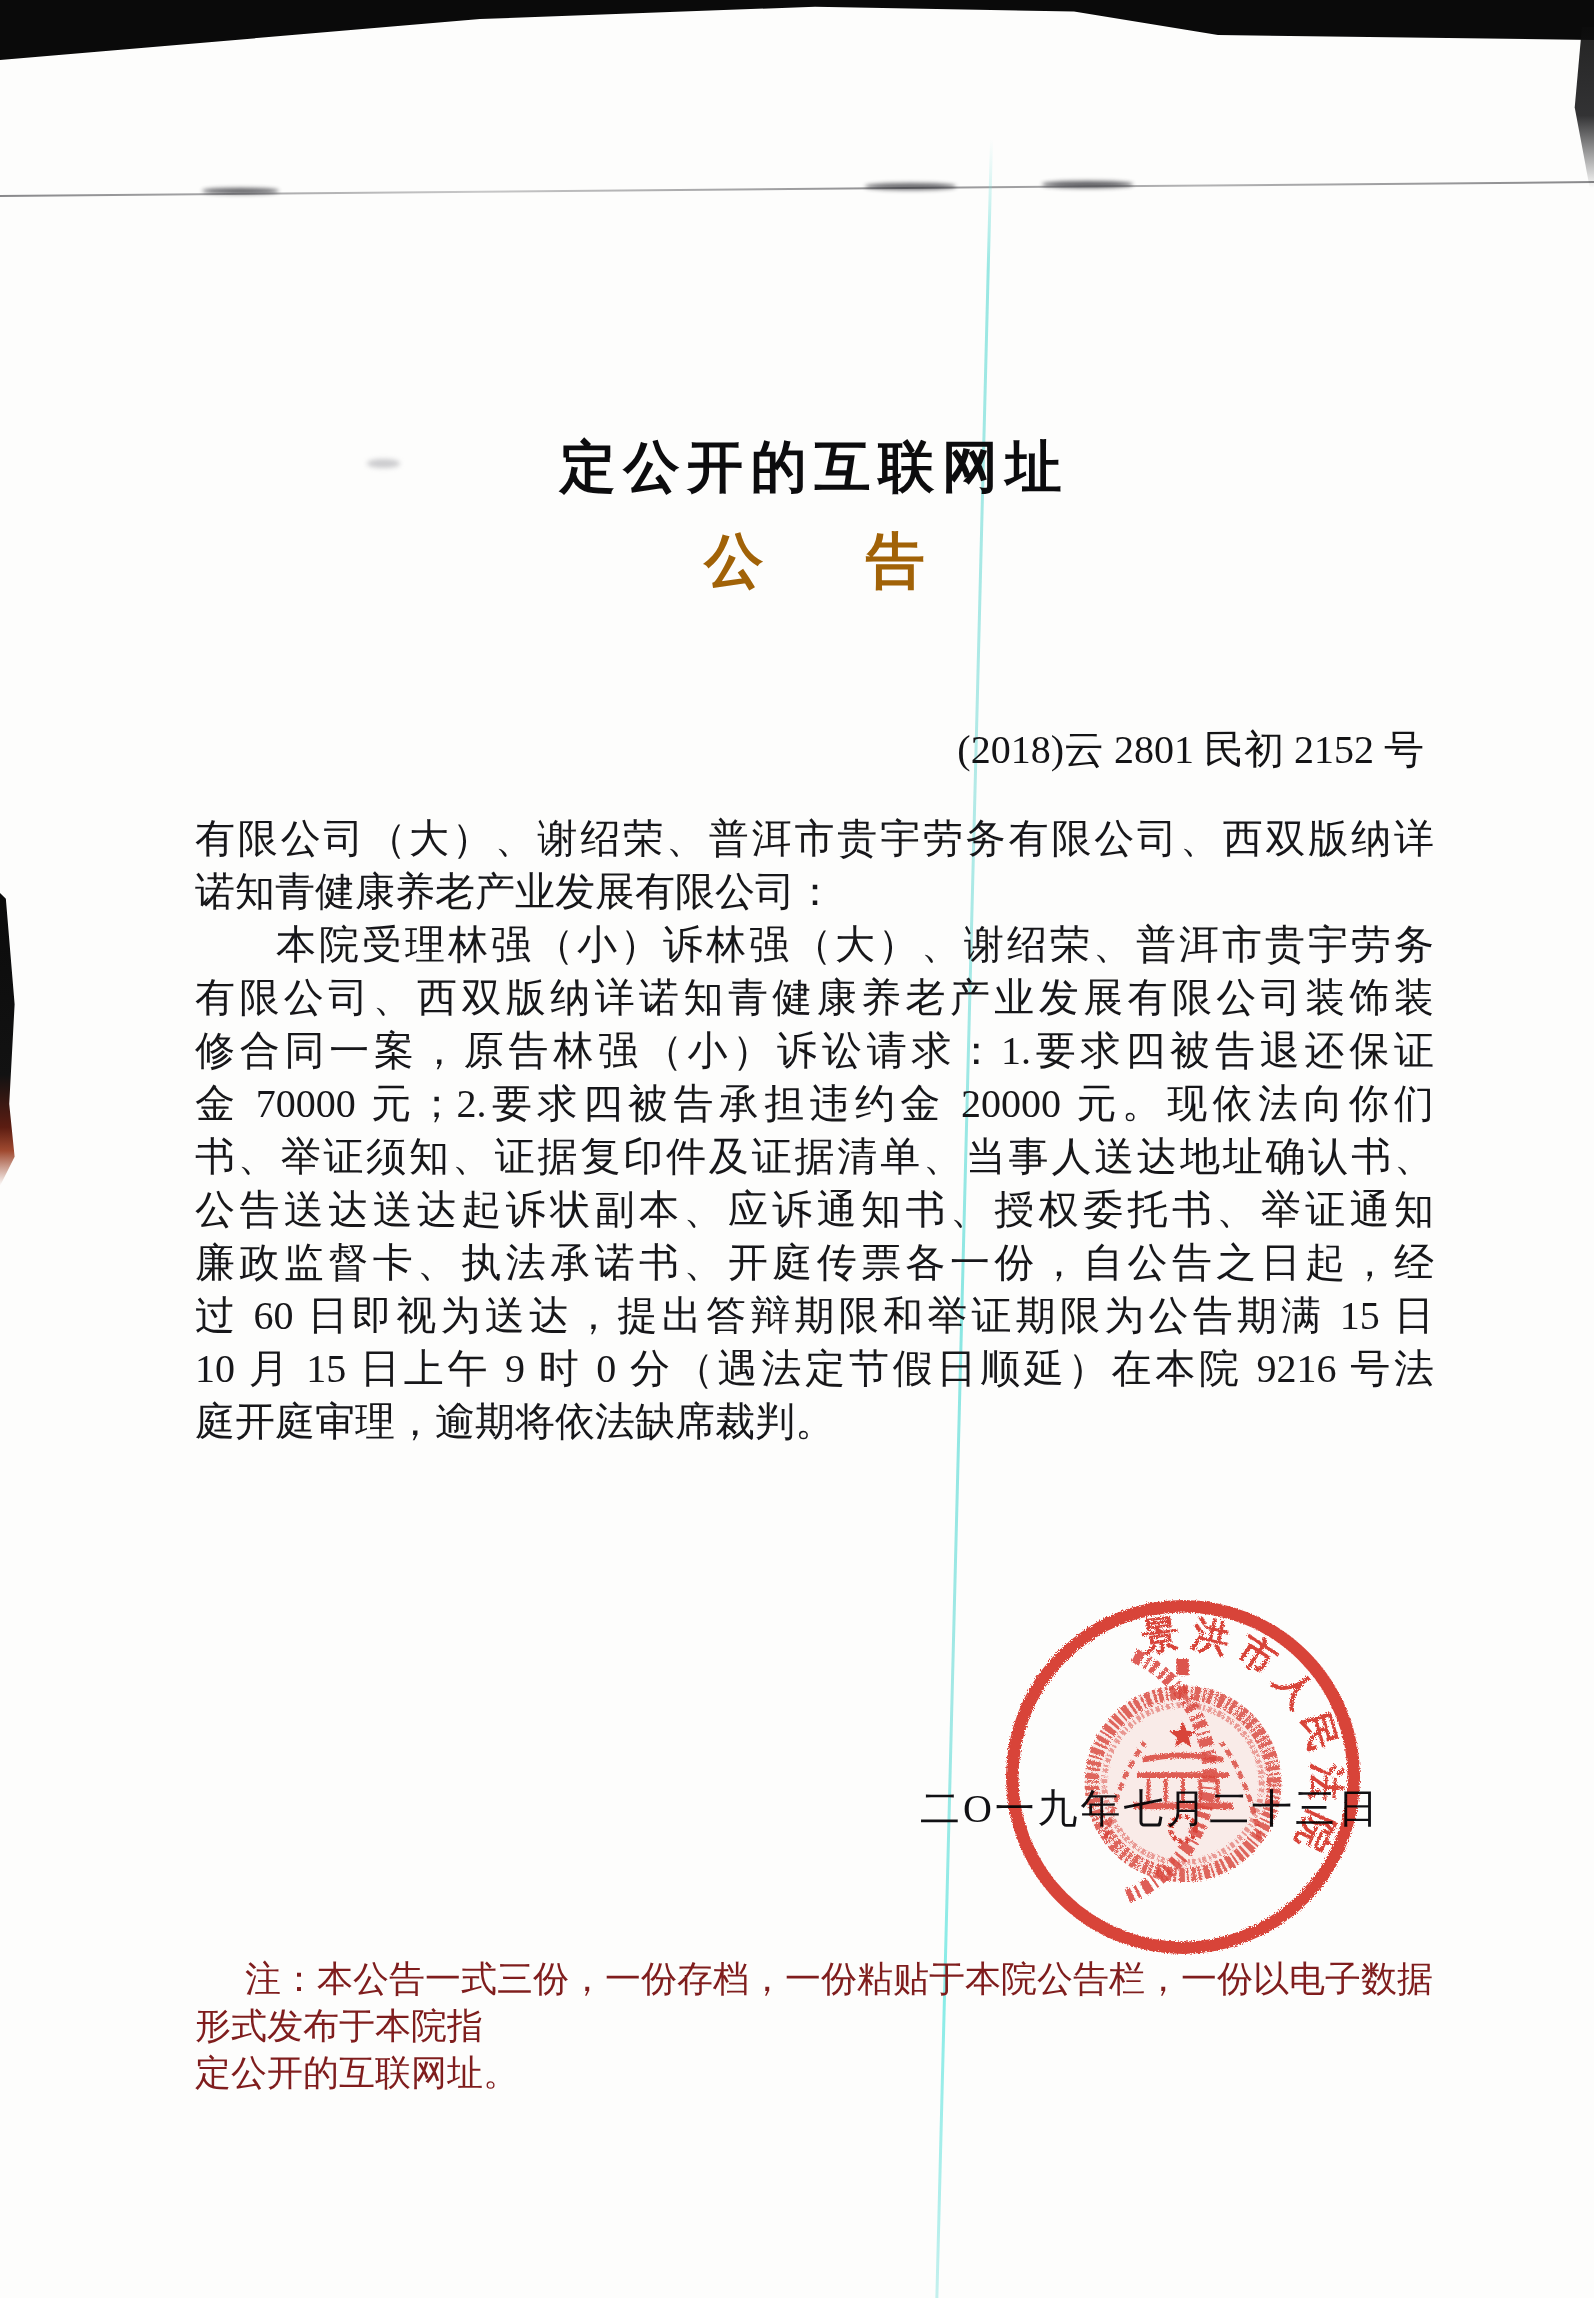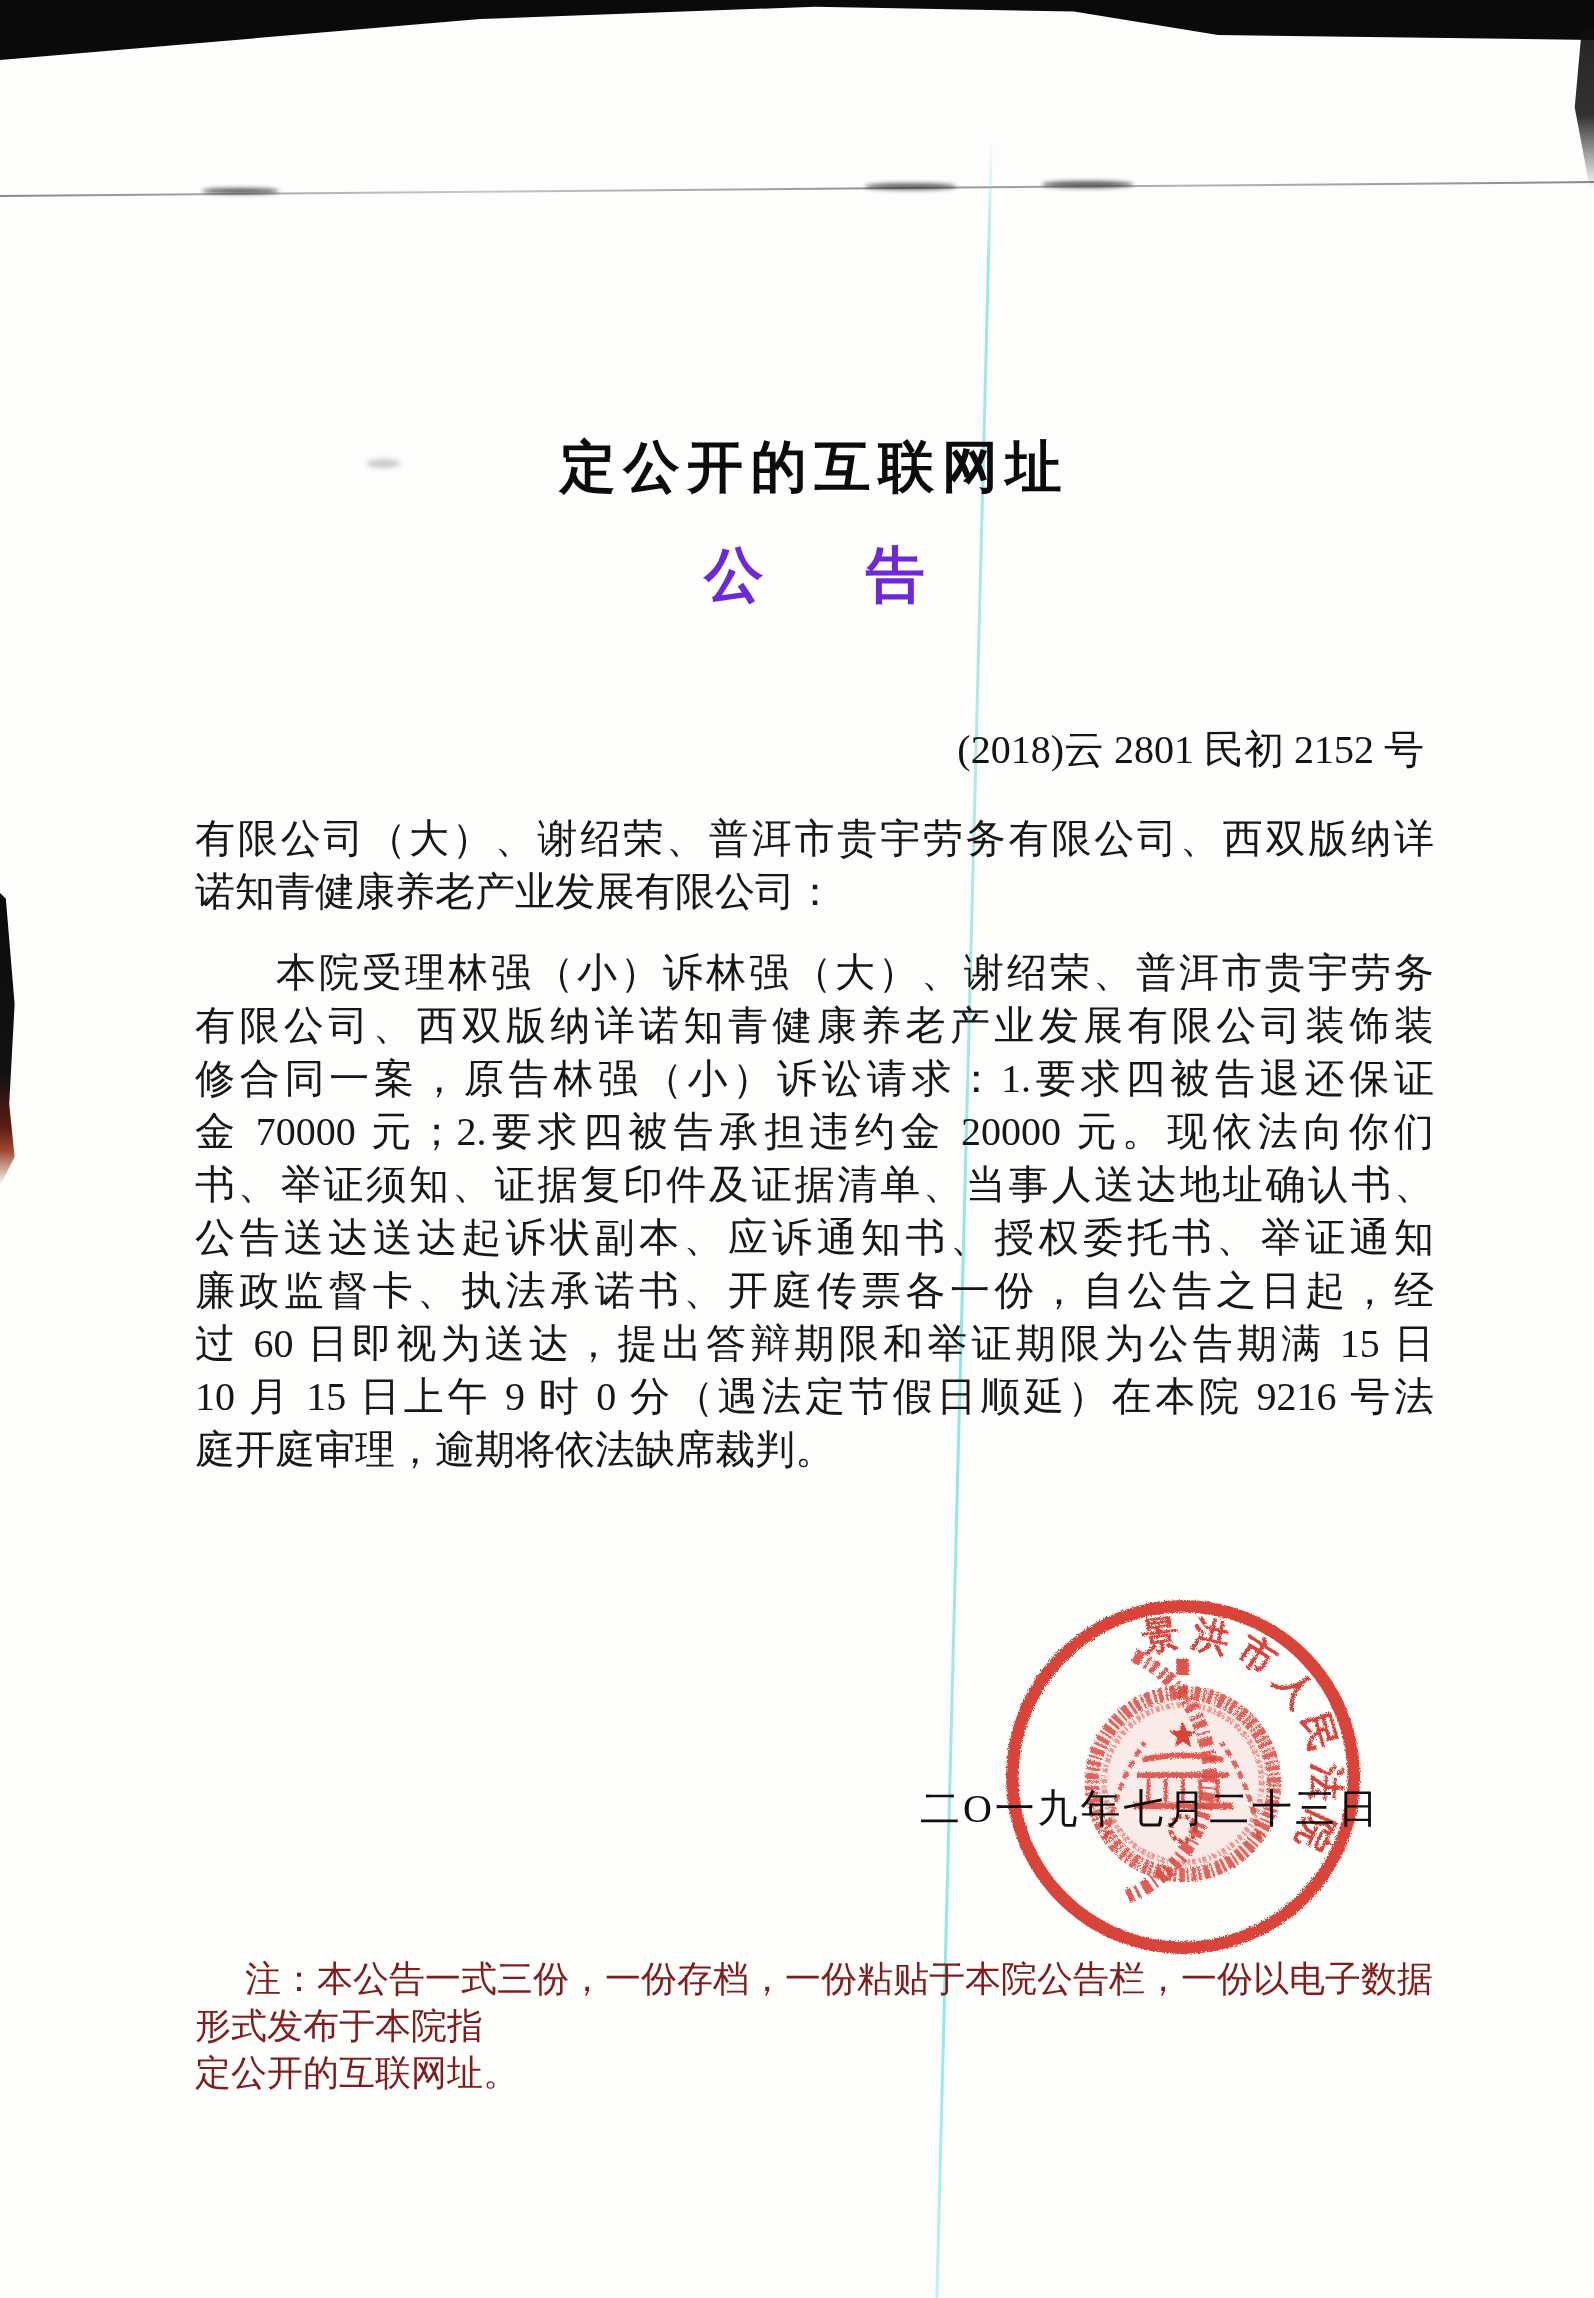--- a/index.html
+++ b/index.html
@@ -56,37 +56,37 @@
   }
   
   .doc-title{
     position:absolute;left:195px;top:430px;width:1239px;
     text-align:center;
     font-family:"Liberation Sans","DejaVu Sans",sans-serif;
     font-weight:700;font-size:56px;letter-spacing:7.7px;
     color:#0c0c0e;white-space:nowrap;
   }
   .doc-subtitle{
-    position:absolute;left:195px;top:536px;width:1239px;
+    position:absolute;left:195px;top:522px;width:1239px;
     text-align:center;
     font-family:"Liberation Sans","DejaVu Sans",sans-serif;
-    font-weight:700;font-size:59px;color:#6d28d9;
+    font-weight:700;font-size:59px;color:#a16207;
   }
   .doc-subtitle span{display:inline-block;margin:0 43px;}
   .case-no{
     position:absolute;right:171px;top:722px;
     font-size:40px;white-space:nowrap;color:#141416;
   }
   .body-block{
     position:absolute;left:195px;top:812px;width:1239px;
     font-size:40px;line-height:53px;color:#17171a;
   }
   .line{text-align:justify;text-align-last:justify;height:53px;overflow:visible;white-space:nowrap0;}
   .line.jend{text-align-last:left;}
-  .line.indent{text-indent:81px;margin-top:28px;}
+  .line.indent{text-indent:81px;}
   .date-line{
     position:absolute;left:920px;top:1781px;
     font-size:40px;letter-spacing:2.9px;white-space:nowrap;
     color:#111114;z-index:4;
   }
   .stamp{
     position:absolute;left:993px;top:1587px;width:380px;height:380px;
     z-index:5;mix-blend-mode:multiply;opacity:.93;
   }
   .red-stroke{stroke:var(--stamp-red,#d7342a);fill:none;}

